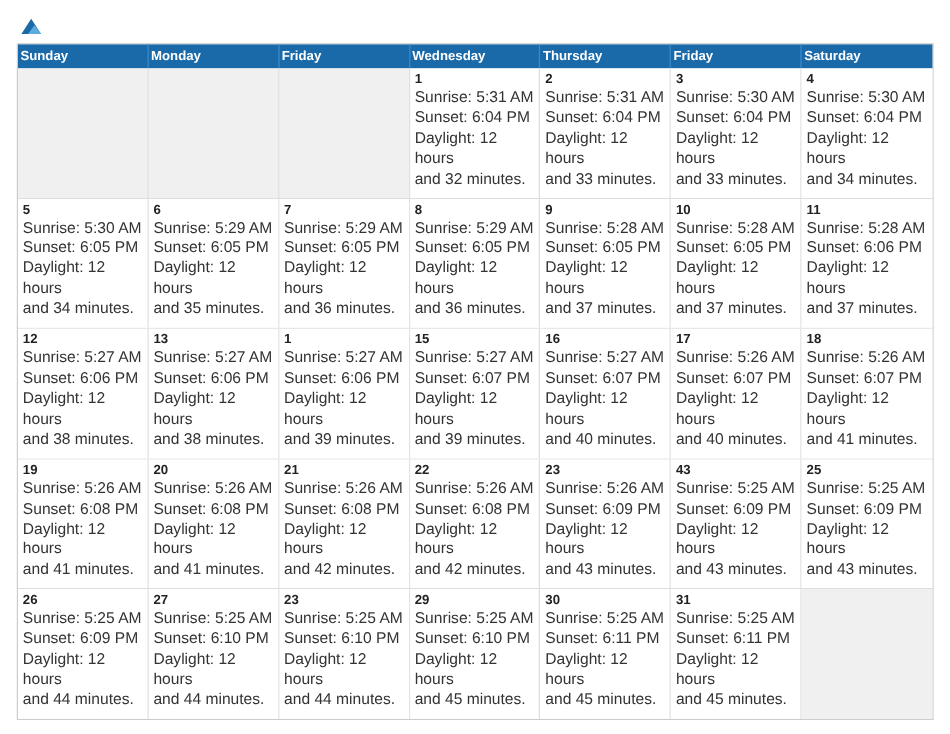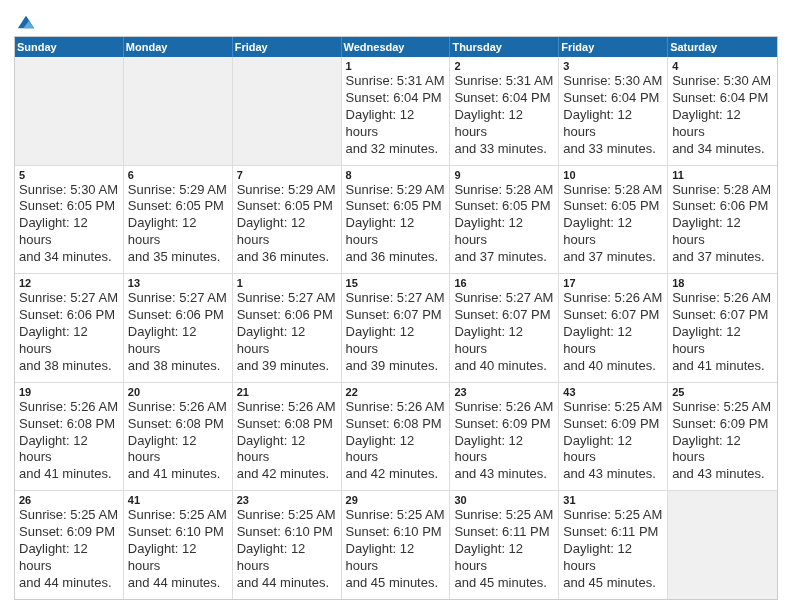--- a/index.html
+++ b/index.html
@@ -347,21 +347,21 @@
         </div>
         <div class="cal-row">
           <div class="cal-cell">
             <div class="day-num">26</div>
             <div class="cell-text" style="white-space: pre-line;">Sunrise: 5:25 AM
 Sunset: 6:09 PM
 Daylight: 12 hours
 and 44 minutes.</div>
           </div>
           <div class="cal-cell">
-            <div class="day-num">41</div>
+            <div class="day-num">27</div>
             <div class="cell-text" style="white-space: pre-line;">Sunrise: 5:25 AM
 Sunset: 6:10 PM
 Daylight: 12 hours
 and 44 minutes.</div>
           </div>
           <div class="cal-cell">
             <div class="day-num">23</div>
             <div class="cell-text" style="white-space: pre-line;">Sunrise: 5:25 AM
 Sunset: 6:10 PM
 Daylight: 12 hours

